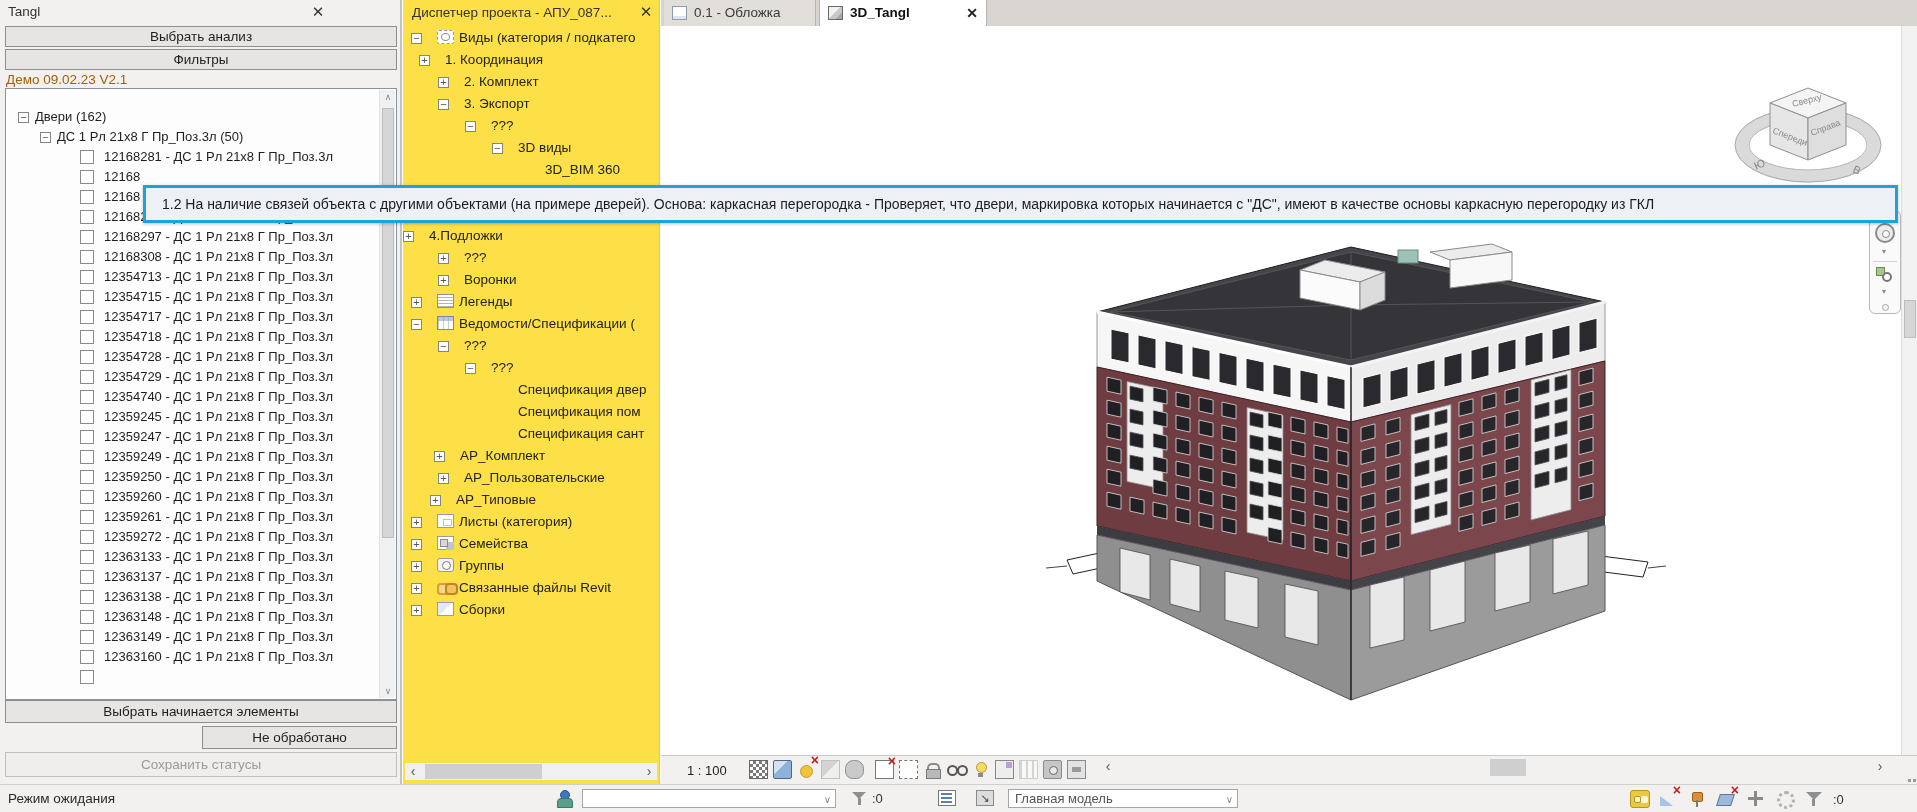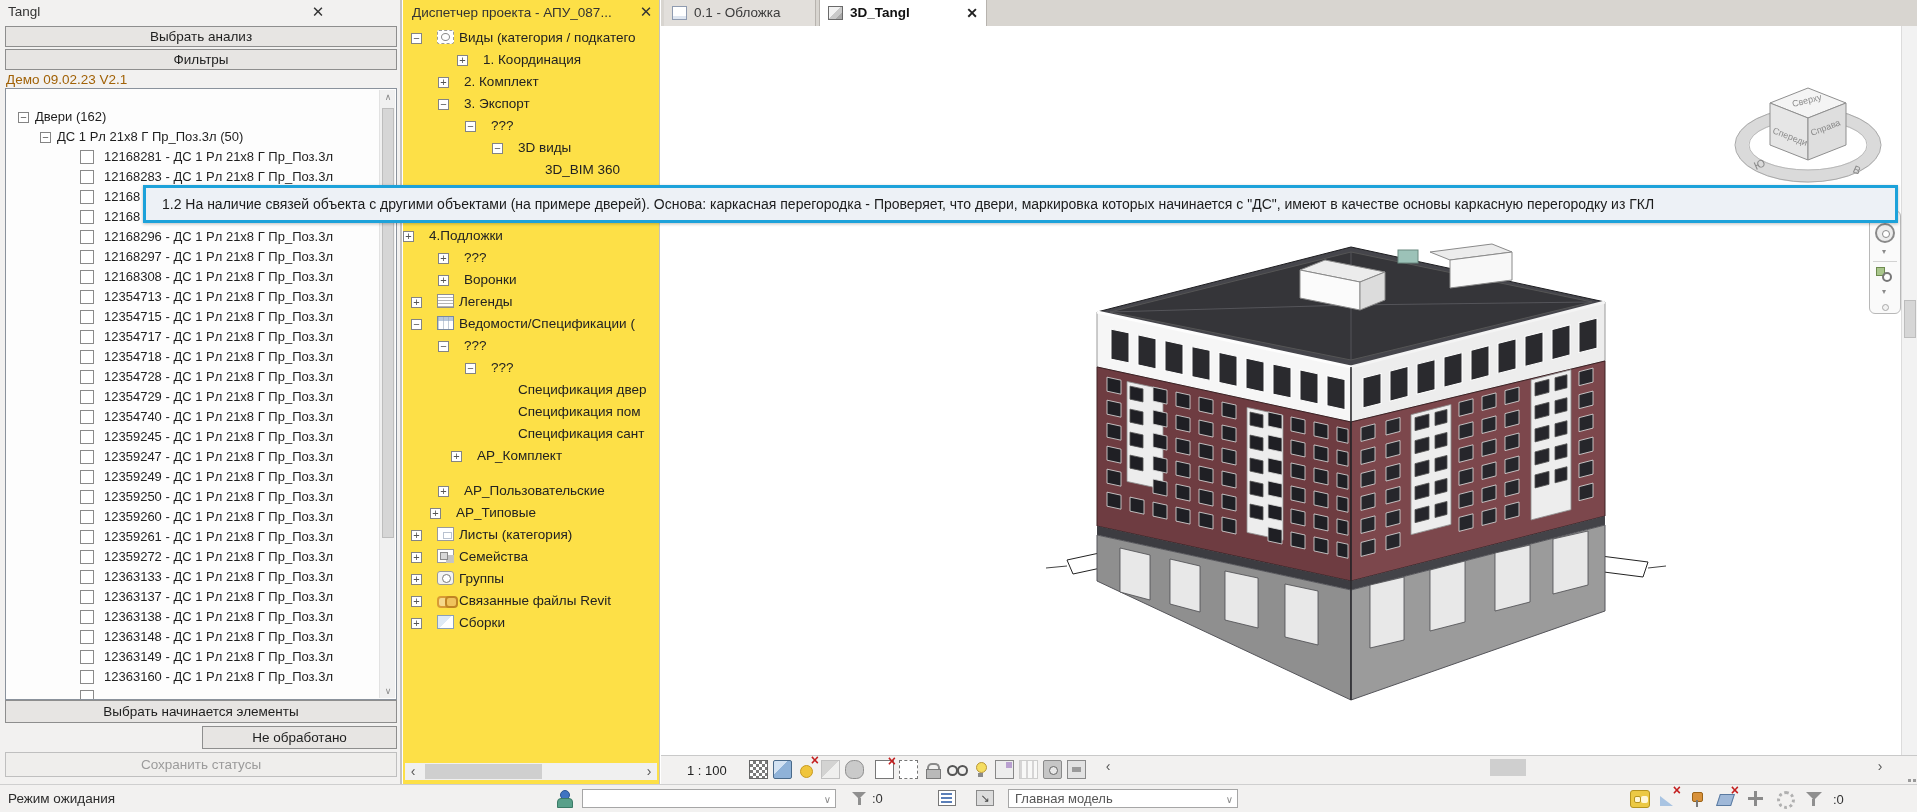--- a/index.html
+++ b/index.html
@@ -261,21 +261,20 @@
 
   <div id="tangl-listbox">
     <div class="trow root">
       <span class="exp">−</span><span>Двери (162)</span>
     </div>
     <div class="trow group">
       <span class="exp">−</span><span>ДС 1 Рл 21х8 Г Пр_Поз.3л (50)</span>
     </div>
     <div>
         <div class="trow item"><span class="cb"></span><span class="lbl">12168281 - ДС 1 Рл 21х8 Г Пр_Поз.3л</span></div>
-        <div class="trow item"><span class="cb"></span><span class="lbl">12168283 - ДС 1 Рл 21х8 Г Пр_Поз.3л</span></div>
         <div class="trow item"><span class="cb"></span><span class="lbl">12168</span></div>
         <div class="trow item"><span class="cb"></span><span class="lbl">12168</span></div>
         <div class="trow item"><span class="cb"></span><span class="lbl">12168296 - ДС 1 Рл 21х8 Г Пр_Поз.3л</span></div>
         <div class="trow item"><span class="cb"></span><span class="lbl">12168297 - ДС 1 Рл 21х8 Г Пр_Поз.3л</span></div>
         <div class="trow item"><span class="cb"></span><span class="lbl">12168308 - ДС 1 Рл 21х8 Г Пр_Поз.3л</span></div>
         <div class="trow item"><span class="cb"></span><span class="lbl">12354713 - ДС 1 Рл 21х8 Г Пр_Поз.3л</span></div>
         <div class="trow item"><span class="cb"></span><span class="lbl">12354715 - ДС 1 Рл 21х8 Г Пр_Поз.3л</span></div>
         <div class="trow item"><span class="cb"></span><span class="lbl">12354717 - ДС 1 Рл 21х8 Г Пр_Поз.3л</span></div>
         <div class="trow item"><span class="cb"></span><span class="lbl">12354718 - ДС 1 Рл 21х8 Г Пр_Поз.3л</span></div>
         <div class="trow item"><span class="cb"></span><span class="lbl">12354728 - ДС 1 Рл 21х8 Г Пр_Поз.3л</span></div>
@@ -309,40 +308,40 @@
   <button class="tbtn" id="btn-save-status">Сохранить статусы</button>
 </section>
 
 <section id="pb-panel">
   <div class="ptitle">
     <span>Диспетчер проекта - АПУ_087...</span>
     <span class="xbtn" id="pb-close">✕</span>
   </div>
   <div id="pb-tree">
       <div class="pbrow" style="padding-left: 8px;"><span class="exp">−</span><span class="ni ni-views"></span><span class="plbl">Виды (категория / подкатего</span></div>
-      <div class="pbrow" style="padding-left: 54px;"><span class="exp">+</span><span class="plbl">1. Координация</span></div>
+      <div class="pbrow" style="padding-left: 16px;"><span class="exp">+</span><span class="plbl">1. Координация</span></div>
       <div class="pbrow" style="padding-left: 35px;"><span class="exp">+</span><span class="plbl">2. Комплект</span></div>
       <div class="pbrow" style="padding-left: 35px;"><span class="exp">−</span><span class="plbl">3. Экспорт</span></div>
       <div class="pbrow" style="padding-left: 62px;"><span class="exp">−</span><span class="plbl">???</span></div>
       <div class="pbrow" style="padding-left: 89px;"><span class="exp">−</span><span class="plbl">3D виды</span></div>
       <div class="pbrow" style="padding-left: 116px;"><span class="exp spacer"></span><span class="plbl">3D_BIM 360</span></div>
       <div class="pbrow" style="padding-left: 116px;"><span class="exp spacer"></span><span class="plbl"></span></div>
       <div class="pbrow" style="padding-left: 116px;"><span class="exp spacer"></span><span class="plbl"></span></div>
       <div class="pbrow" style=""><span class="exp">+</span><span class="plbl">4.Подложки</span></div>
       <div class="pbrow" style="padding-left: 35px;"><span class="exp">+</span><span class="plbl">???</span></div>
       <div class="pbrow" style="padding-left: 35px;"><span class="exp">+</span><span class="plbl">Воронки</span></div>
       <div class="pbrow" style="padding-left: 8px;"><span class="exp">+</span><span class="ni ni-legend"></span><span class="plbl">Легенды</span></div>
       <div class="pbrow" style="padding-left: 8px;"><span class="exp">−</span><span class="ni ni-schedule"></span><span class="plbl">Ведомости/Спецификации (</span></div>
       <div class="pbrow" style="padding-left: 35px;"><span class="exp">−</span><span class="plbl">???</span></div>
       <div class="pbrow" style="padding-left: 62px;"><span class="exp">−</span><span class="plbl">???</span></div>
       <div class="pbrow" style="padding-left: 89px;"><span class="exp spacer"></span><span class="plbl">Спецификация двер</span></div>
       <div class="pbrow" style="padding-left: 89px;"><span class="exp spacer"></span><span class="plbl">Спецификация пом</span></div>
       <div class="pbrow" style="padding-left: 89px;"><span class="exp spacer"></span><span class="plbl">Спецификация сант</span></div>
-      <div class="pbrow" style="padding-left: 48px;"><span class="exp">+</span><span class="plbl">АР_Комплект</span></div>
-      <div class="pbrow" style="padding-left: 35px; margin-top: 13px;"><span class="exp">+</span><span class="plbl">АР_Пользовательские</span></div>
+      <div class="pbrow" style="padding-left: 31px;"><span class="exp">+</span><span class="plbl">АР_Комплект</span></div>
+      <div class="pbrow" style="padding-left: 35px;"><span class="exp">+</span><span class="plbl">АР_Пользовательские</span></div>
       <div class="pbrow" style="padding-left: 27px;"><span class="exp">+</span><span class="plbl">АР_Типовые</span></div>
       <div class="pbrow" style="padding-left: 8px;"><span class="exp">+</span><span class="ni ni-sheet"></span><span class="plbl">Листы (категория)</span></div>
       <div class="pbrow" style="padding-left: 8px;"><span class="exp">+</span><span class="ni ni-family"></span><span class="plbl">Семейства</span></div>
       <div class="pbrow" style="padding-left: 8px;"><span class="exp">+</span><span class="ni ni-group"></span><span class="plbl">Группы</span></div>
       <div class="pbrow" style="padding-left: 8px;"><span class="exp">+</span><span class="ni ni-link"></span><span class="plbl">Связанные файлы Revit</span></div>
       <div class="pbrow" style="padding-left: 8px;"><span class="exp">+</span><span class="ni ni-assembly"></span><span class="plbl">Сборки</span></div>
     </div>
   <div id="pb-hscroll">
     <span class="harr l">‹</span>
     <span class="thumb"></span>

